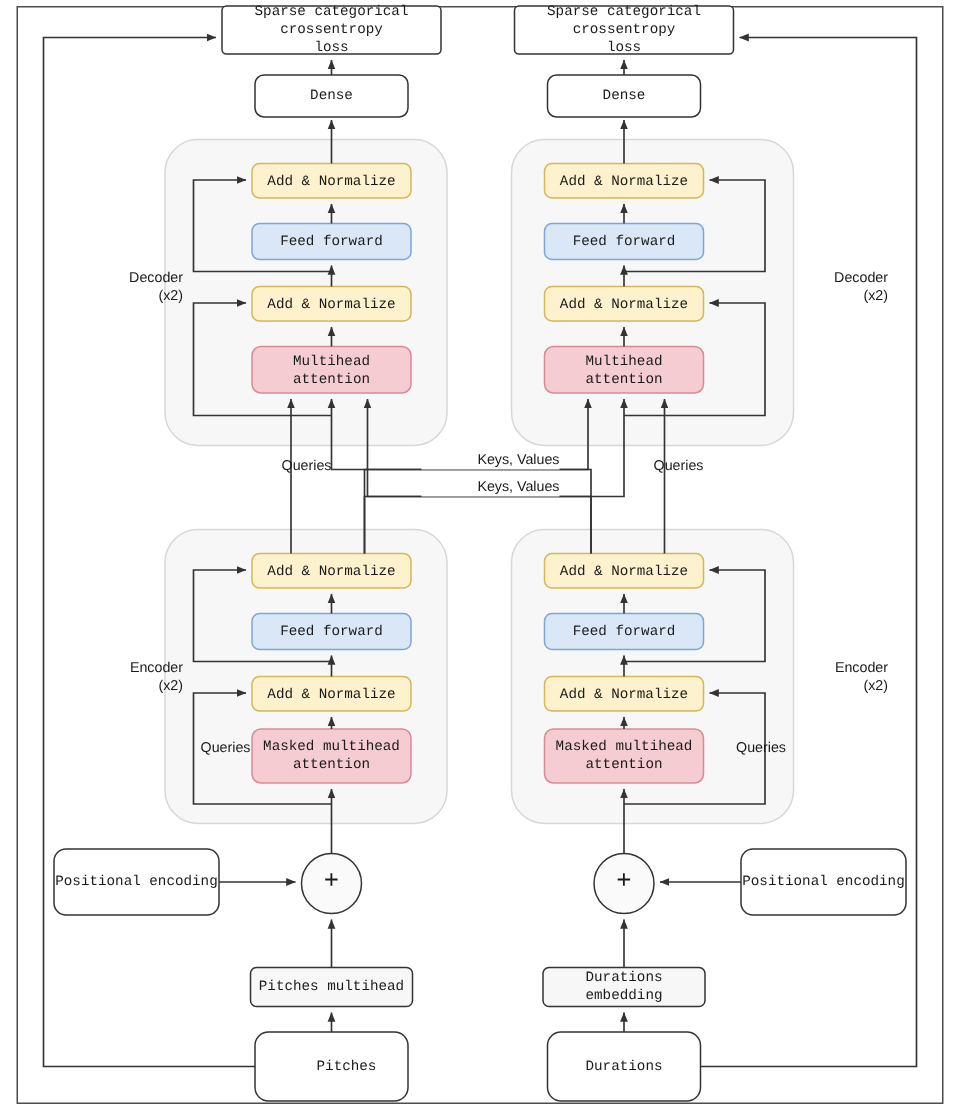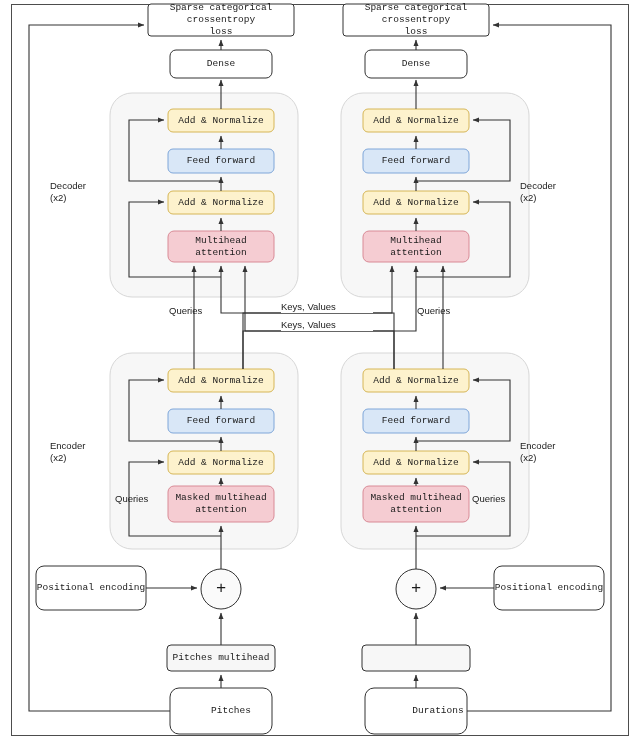--- a/index.html
+++ b/index.html
@@ -23,21 +23,21 @@
     align-items:center;
     justify-content:center;
     pointer-events:none;
   }
   .free{
     position:absolute;
     font-family:"Liberation Sans", sans-serif;
     font-size:9.5px;
     color:#1a1a1a;
     line-height:12px;
-    text-align:left;
+    text-align:right;
     white-space:pre-line;
   }
 </style>
 </head>
 <body>
 
 <div id="canvas">
 
   <svg viewBox="0 0 640 740" xmlns="http://www.w3.org/2000/svg" aria-hidden="true">
     <defs>
@@ -198,18 +198,19 @@
   <div class="free" style="left:520px;top:180px;width:72px;">Decoder
 (x2)</div>
   <div class="free" style="left:520px;top:440px;width:72px;">Encoder
 (x2)</div>
 
   <div class="free" style="left:417px;top:305px;width:52px;">Queries</div>
   <div class="free" style="left:472px;top:493px;width:52px;">Queries</div>
 
   <div class="lbl" style="left:494px;top:566px;width:110px;height:44px;">Positional encoding</div>
   <div class="lbl" style="left:396px;top:569px;width:40px;height:40px;font-size:17px;">+</div>
-  <div class="lbl" style="left:387px;top:688px;width:102px;height:46px;">Durations</div>
+  <div class="lbl" style="left:362px;top:645px;width:108px;height:26px;">Durations embedding</div>
+  <div class="lbl" style="left:365px;top:688px;width:102px;height:46px;">Durations</div>
 
   <div class="free" style="left:281px;top:301px;width:92px;background:#ffffff;">Keys, Values</div>
   <div class="free" style="left:281px;top:319px;width:92px;background:#ffffff;">Keys, Values</div>
 
 </div>
 
 </body></html>

